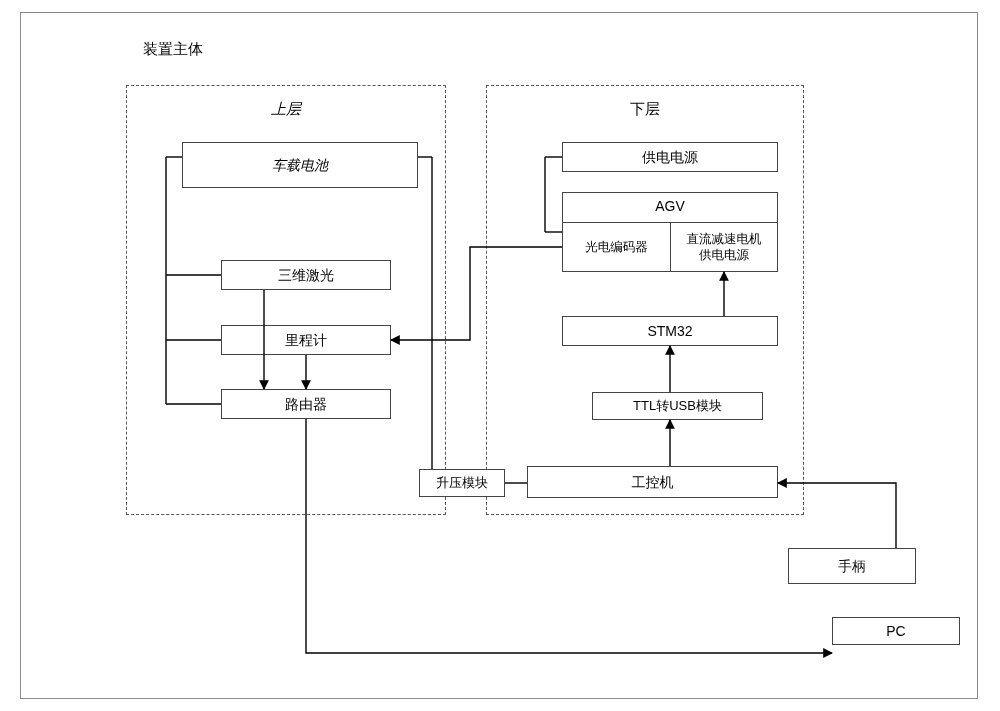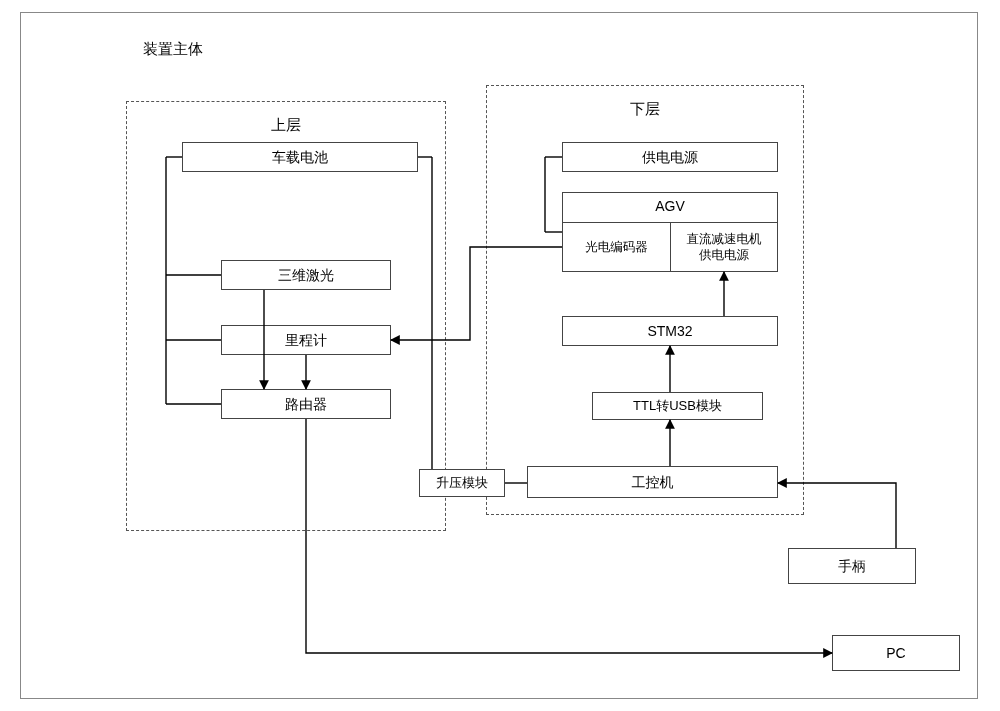--- a/index.html
+++ b/index.html
@@ -29,23 +29,24 @@
     left: 143px;
     top: 40px;
     font-size: 15px;
   }
   .dashed-box {
     position: absolute;
     border: 1.5px dashed #555;
   }
   .upper-box {
     left: 126px;
-    top: 101px;
+    top: 85px;
     width: 320px;
     height: 430px;
+    font-style: italic;
   }
   .lower-box {
     left: 486px;
     top: 85px;
     width: 318px;
     height: 430px;
   }
   .section-title {
     position: absolute;
     width: 100%;
@@ -83,21 +84,21 @@
   <div class="main-title">装置主体</div>
 
   <div class="dashed-box upper-box">
     <div class="section-title">上层</div>
   </div>
 
   <div class="dashed-box lower-box">
     <div class="section-title">下层</div>
   </div>
 
-  <div class="node" style="left:182px; top:142px; width:236px; height:30px;">车载电池</div>
+  <div class="node" style="left:182px; top:142px; width:236px; height:46px;font-style:italic;">车载电池</div>
 
   <div class="node" style="left:221px; top:325px; width:170px; height:30px;">里程计</div>
 
   <div class="node" style="left:221px; top:260px; width:170px; height:30px;">三维激光</div>
 
   <div class="node" style="left:221px; top:389px; width:170px; height:30px;">路由器</div>
 
   <div class="node" style="left:419px; top:469px; width:86px; height:28px; font-size:13px;">升压模块</div>
 
   <div class="node" style="left:562px; top:142px; width:216px; height:30px;">供电电源</div>
@@ -111,21 +112,21 @@
 供电电源</div>
 
   <div class="node" style="left:562px; top:316px; width:216px; height:30px;">STM32</div>
 
   <div class="node" style="left:592px; top:392px; width:171px; height:28px; font-size:13px;">TTL转USB模块</div>
 
   <div class="node" style="left:527px; top:466px; width:251px; height:32px;">工控机</div>
 
   <div class="node" style="left:788px; top:548px; width:128px; height:36px;">手柄</div>
 
-  <div class="node" style="left:832px; top:635px; width:128px; height:36px;">PC</div>
+  <div class="node" style="left:832px; top:617px; width:128px; height:28px;">PC</div>
 
   <svg class="wires">
     <defs>
       <marker id="arrow" viewBox="0 0 10 10" refX="9" refY="5" markerWidth="7" markerHeight="7" orient="auto-start-reverse">
         <path d="M 0 0 L 10 5 L 0 10 z" fill="#000"></path>
       </marker>
     </defs>
 
     <line x1="182" y1="157" x2="166" y2="157" stroke="#000" stroke-width="1.4"></line>
     <line x1="166" y1="157" x2="166" y2="404" stroke="#000" stroke-width="1.4"></line>

